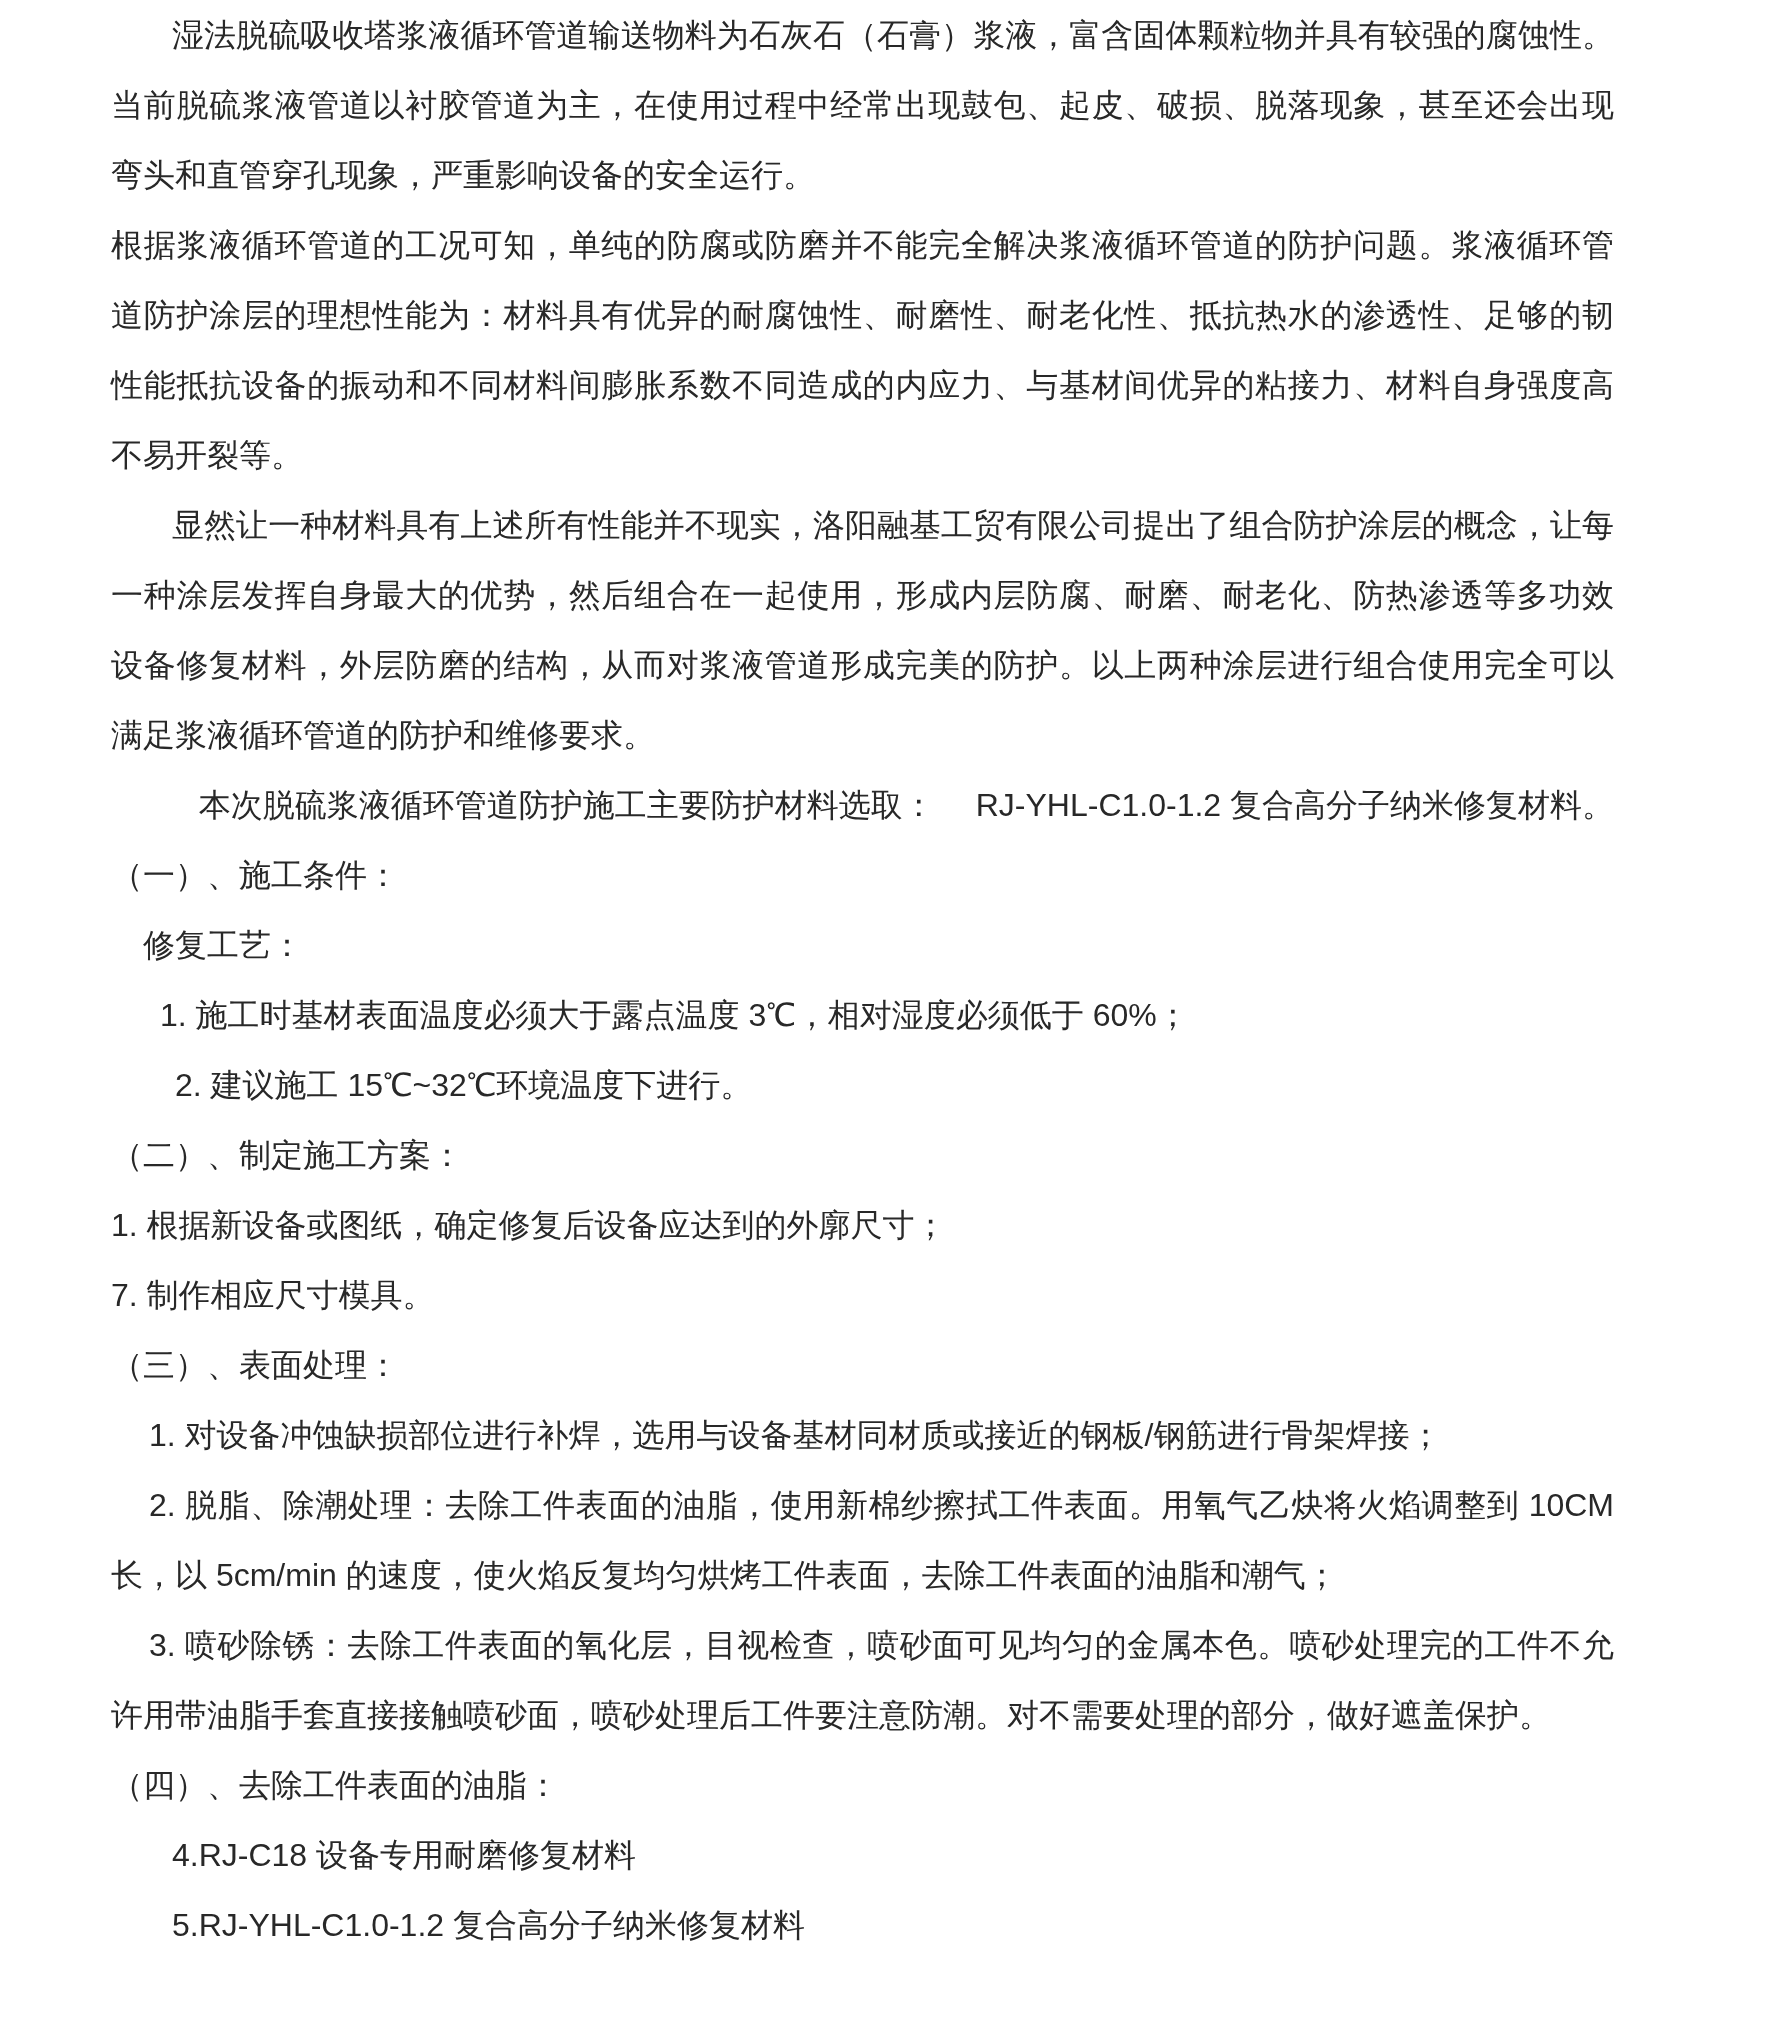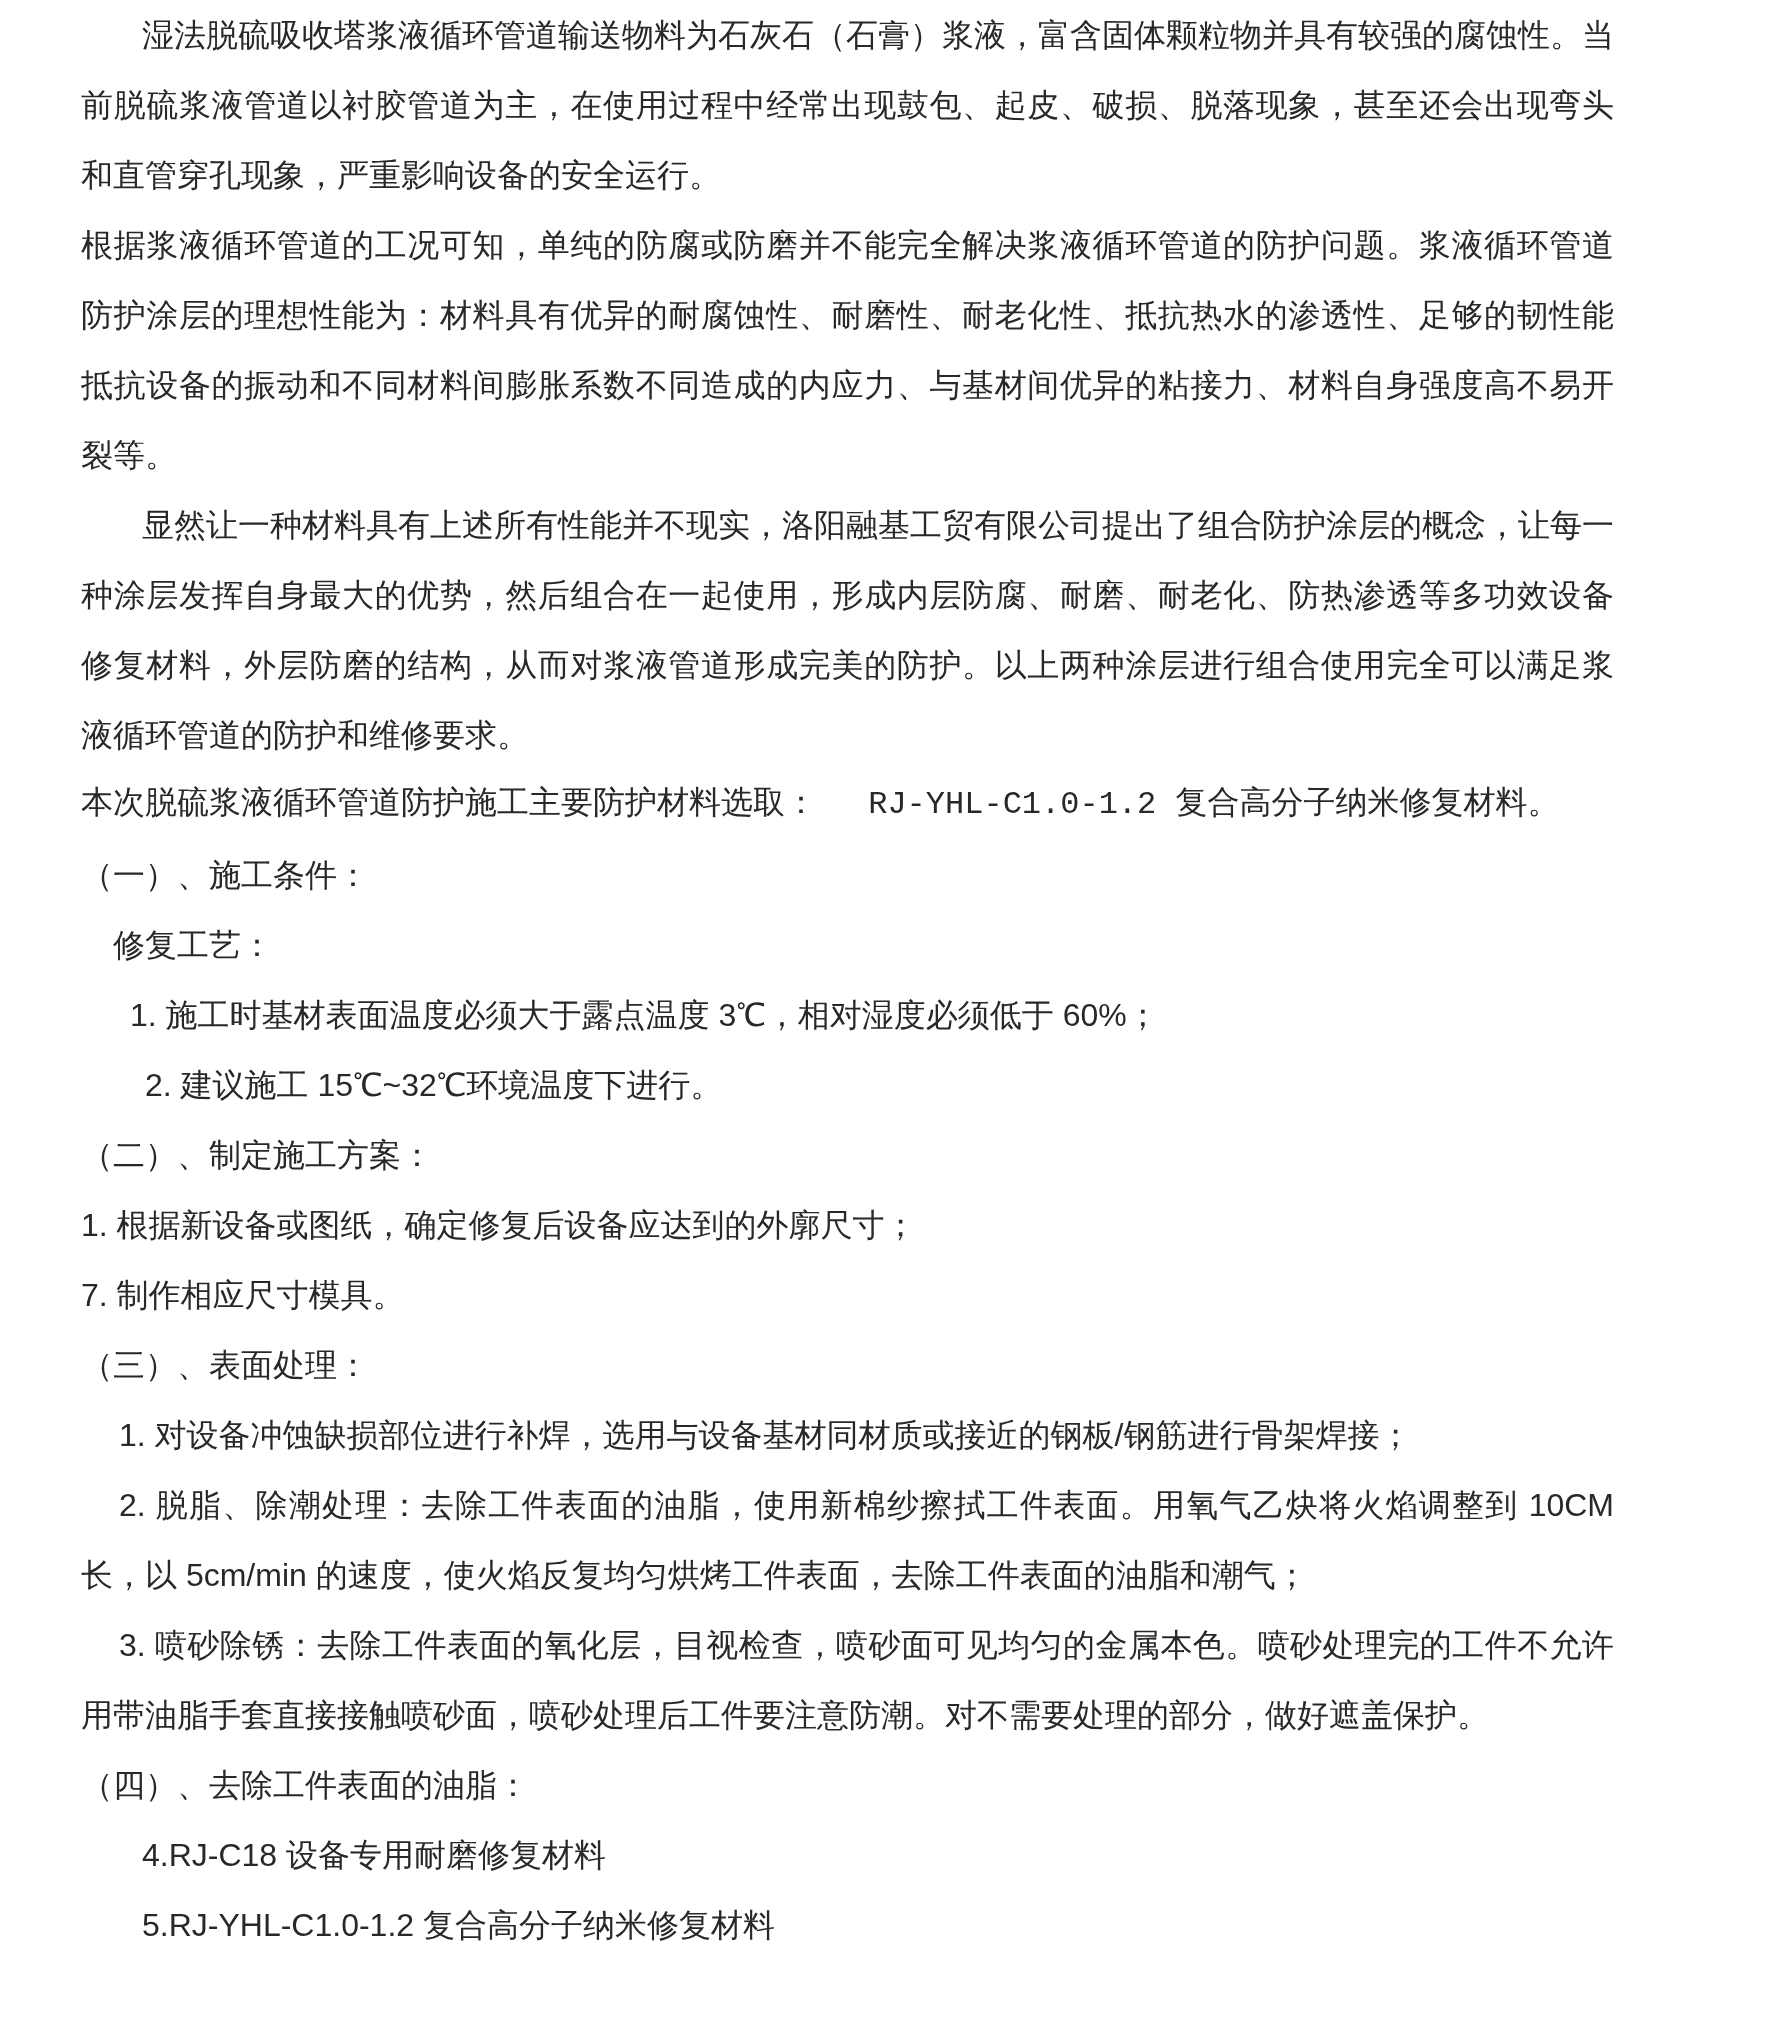--- a/index.html
+++ b/index.html
@@ -10,41 +10,41 @@
   body {
     width: 1789px;
     height: 2035px;
     overflow: hidden;
     font-family: "Liberation Sans", sans-serif;
   }
   .page {
     box-sizing: border-box;
     width: 1789px;
     height: 1734px;
-    padding: 0 175px 0 81px;
+    padding: 0 175px 0 111px;
     background: #ffffff;
   }
   .para {
     margin: 0;
     padding: 0;
     font-size: 32px;
     line-height: 70px;
     color: #282828;
     text-align: justify;
     text-justify: inter-ideograph;
     word-break: break-all;
     font-weight: 400;
   }
   .ind0  { text-indent: 0; }
   .ind44 { text-indent: 32px; }
   .ind52 { text-indent: 38px; }
   .ind68 { text-indent: 49px; }
   .ind85 { text-indent: 61px; }
   .ind88 { text-indent: 64px; }
-  .oneline { white-space: nowrap; text-align: left; font-family: Liberation Mono, monospace; }
+  .oneline { white-space: nowrap; text-align: right; }
 </style>
 </head>
 <body>
 
 <div class="page">
   <p class="para ind85">湿法脱硫吸收塔浆液循环管道输送物料为石灰石（石膏）浆液，富含固体颗粒物并具有较强的腐蚀性。当前脱硫浆液管道以衬胶管道为主，在使用过程中经常出现鼓包、起皮、破损、脱落现象，甚至还会出现弯头和直管穿孔现象，严重影响设备的安全运行。</p>
   <p class="para ind0">根据浆液循环管道的工况可知，单纯的防腐或防磨并不能完全解决浆液循环管道的防护问题。浆液循环管道防护涂层的理想性能为：材料具有优异的耐腐蚀性、耐磨性、耐老化性、抵抗热水的渗透性、足够的韧性能抵抗设备的振动和不同材料间膨胀系数不同造成的内应力、与基材间优异的粘接力、材料自身强度高不易开裂等。</p>
   <p class="para ind85">显然让一种材料具有上述所有性能并不现实，洛阳融基工贸有限公司提出了组合防护涂层的概念，让每一种涂层发挥自身最大的优势，然后组合在一起使用，形成内层防腐、耐磨、耐老化、防热渗透等多功效设备修复材料，外层防磨的结构，从而对浆液管道形成完美的防护。以上两种涂层进行组合使用完全可以满足浆液循环管道的防护和维修要求。</p>
   <p class="para ind0 oneline">本次脱硫浆液循环管道防护施工主要防护材料选取：　 RJ-YHL-C1.0-1.2 复合高分子纳米修复材料。</p>
   <p class="para ind0">（一）、施工条件：</p>

